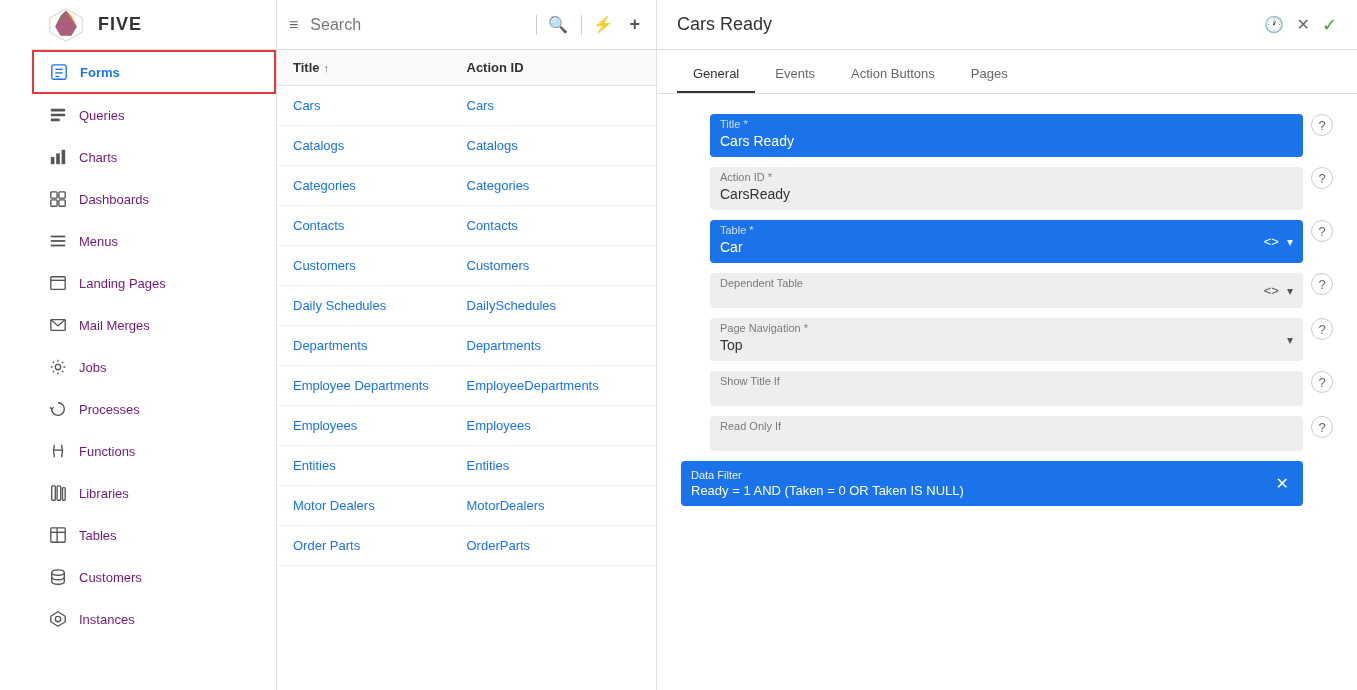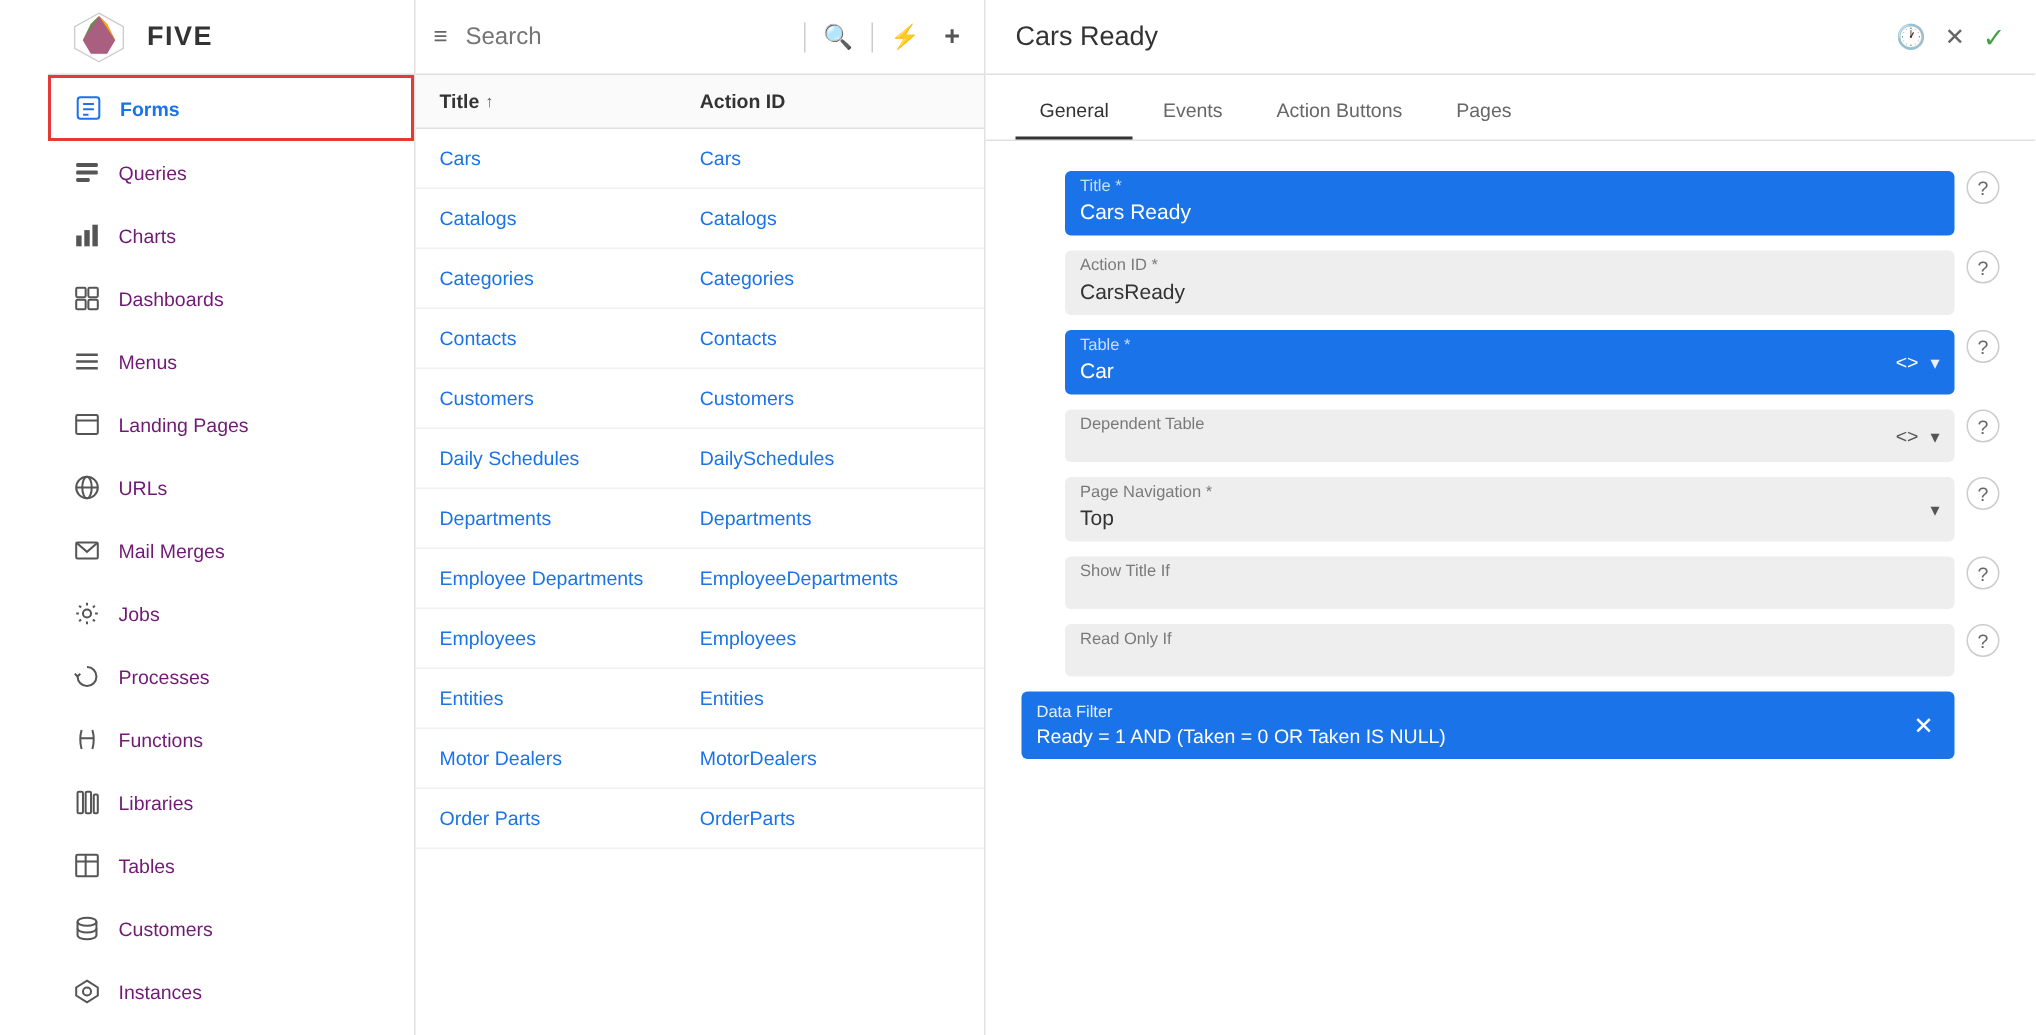--- a/index.html
+++ b/index.html
@@ -362,30 +362,20 @@
       <span class="item-label">Menus</span>
     </div>
       <div class="sidebar-item">
       <span class="item-icon">
           <svg width="18" height="18" viewBox="0 0 20 20" fill="none">
             <rect x="2" y="3" width="16" height="14" rx="1" stroke="currentColor" stroke-width="1.5"></rect>
             <line x1="2" y1="7" x2="18" y2="7" stroke="currentColor" stroke-width="1.5"></line>
           </svg>
         </span>
       <span class="item-label">Landing Pages</span>
-    </div>
-      <div class="sidebar-item">
-      <span class="item-icon">
-          <svg width="18" height="18" viewBox="0 0 20 20" fill="none">
-            <circle cx="10" cy="10" r="8" stroke="currentColor" stroke-width="1.5"></circle>
-            <ellipse cx="10" cy="10" rx="3.5" ry="8" stroke="currentColor" stroke-width="1.5"></ellipse>
-            <line x1="2" y1="10" x2="18" y2="10" stroke="currentColor" stroke-width="1.5"></line>
-          </svg>
-        </span>
-      <span class="item-label">URLs</span>
     </div>
       <div class="sidebar-item">
       <span class="item-icon">
           <svg width="18" height="18" viewBox="0 0 20 20" fill="none">
             <rect x="2" y="4" width="16" height="12" rx="1" stroke="currentColor" stroke-width="1.5"></rect>
             <polyline points="2,4 10,11 18,4" stroke="currentColor" stroke-width="1.5"></polyline>
           </svg>
         </span>
       <span class="item-label">Mail Merges</span>
     </div>

